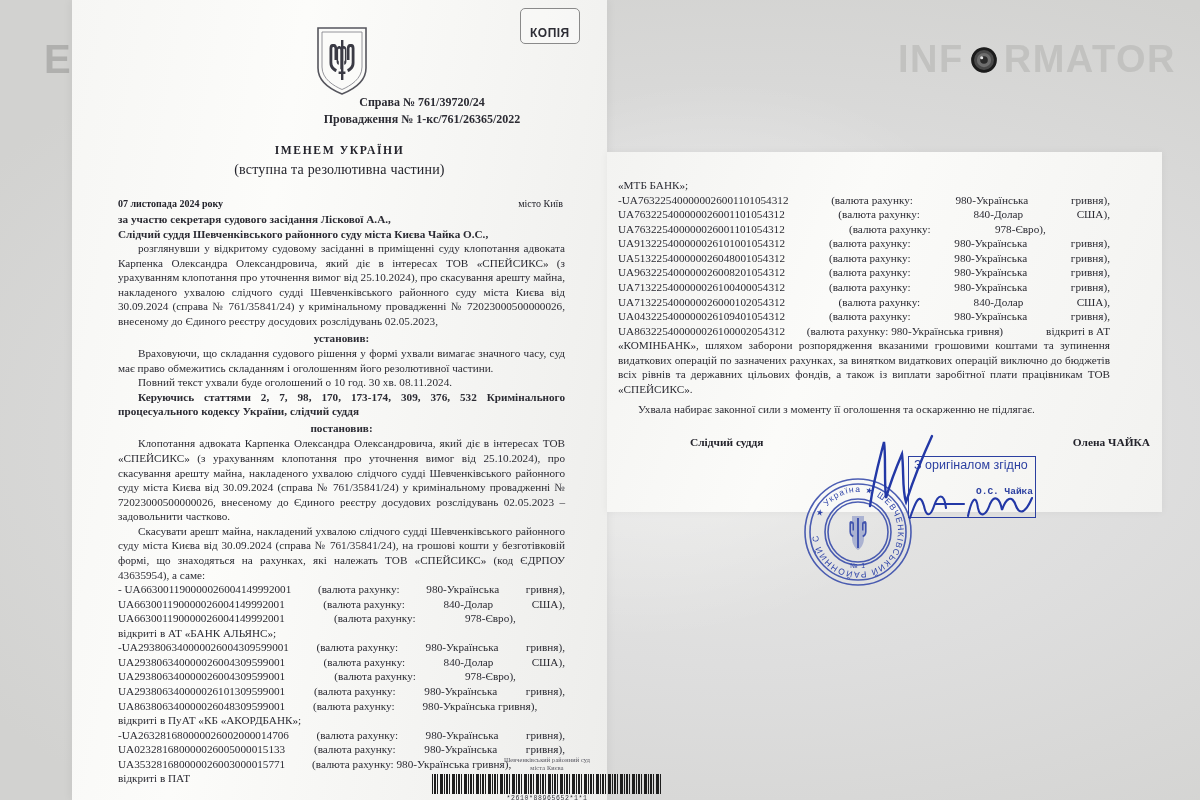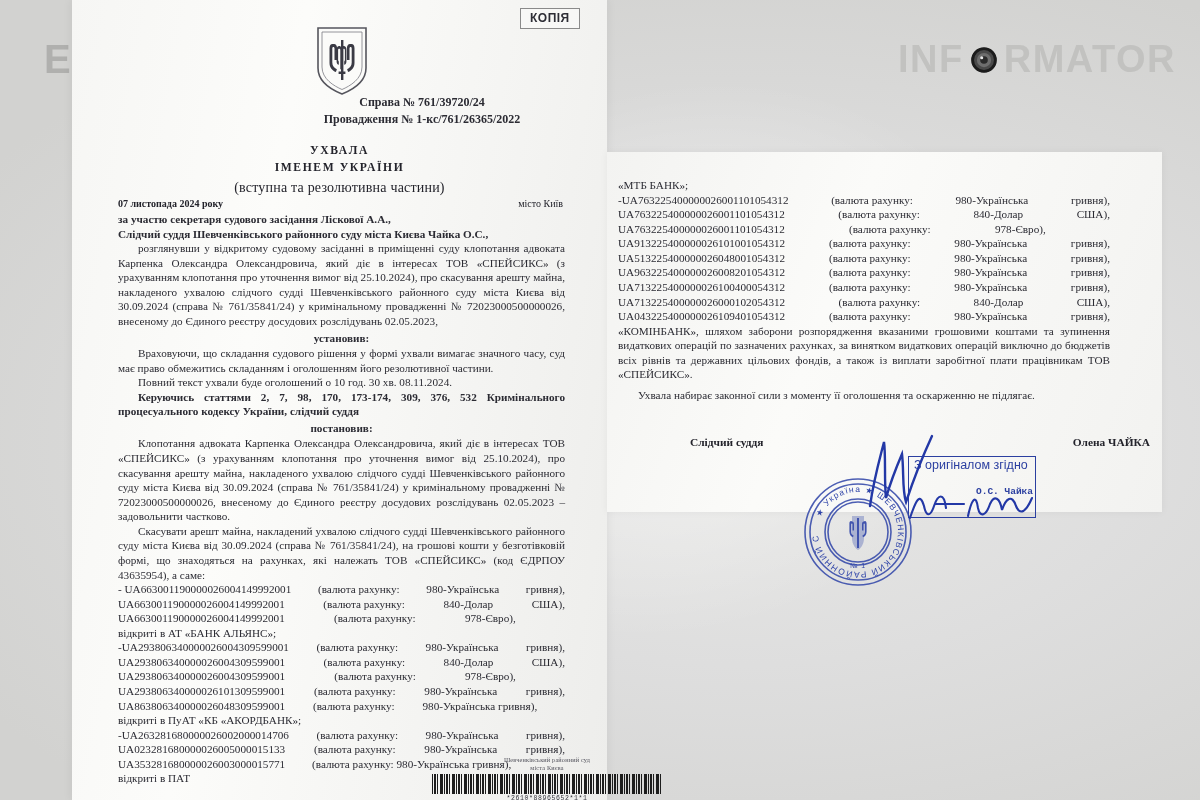--- a/index.html
+++ b/index.html
@@ -98,22 +98,22 @@
     line-height: 1.30;
     text-align: justify;
   }
 
   
   #kopiya-box {
     position: absolute;
     left: 448px;
     top: 8px;
     border: 1px solid #8a8a8a;
-    border-radius: 0;
-    padding: 2px 9px 3px 9px;
+    border-radius: 5px;
+    padding: 17px 9px 3px 9px;
     font-family: "Liberation Sans", sans-serif;
     font-size: 12px;
     font-weight: bold;
     letter-spacing: 0.5px;
     color: #2d2d35;
     background: rgba(255,255,255,0.35);
   }
 
   #coat-of-arms {
     position: absolute;
@@ -336,21 +336,20 @@
       </g>
     </svg>
   </div>
 
   <div id="case-numbers">
     <div>Справа № 761/39720/24</div>
     <div>Провадження № 1-кс/761/26365/2022</div>
   </div>
 
   <div id="title-block">
-    <div>УХВАЛА</div>
     <div>ІМЕНЕМ УКРАЇНИ</div>
     <div class="sub">(вступна та резолютивна частини)</div>
   </div>
 
   <div id="datecity">
     <span>07 листопада 2024 року</span>
     <span class="city">місто Київ</span>
   </div>
 
   <div id="body1" class="doc-text">
@@ -498,20 +497,26 @@
         <span>UA713225400000026000102054312</span>
         <span class="cur-lbl">(валюта рахунку:</span>
         <span class="cur-lbl">840-Долар</span>
         <span class="cur-lbl">США),</span>
       </div>
       <div class="iban-row">
         <span>UA043225400000026109401054312</span>
         <span class="cur-lbl">(валюта рахунку:</span>
         <span class="cur-lbl">980-Українська</span>
         <span class="cur-lbl">гривня),</span>
+      </div>
+      <div class="iban-row">
+        <span>UA863225400000026100002054312</span>
+        <span class="cur-lbl">(валюта рахунку: 980-Українська гривня)</span>
+        <span class="cur-lbl"></span>
+        <span class="cur-lbl">відкриті в АТ</span>
       </div>
     </div>
   <p>«КОМІНБАНК», шляхом заборони розпорядження вказаними грошовими коштами та зупинення видаткових операцій по зазначених рахунках, за винятком видаткових операцій виключно до бюджетів всіх рівнів та державних цільових фондів, а також із виплати заробітної плати працівникам ТОВ «СПЕЙСИКС».</p>
   <p style="text-indent:20px;margin-top:6px;">Ухвала набирає законної сили з моменту її оголошення та оскарженню не підлягає.</p>
 </div>
 
 <div id="sign-row">
   <span>Слідчий суддя</span>
   <span>Олена ЧАЙКА</span>
 </div>

